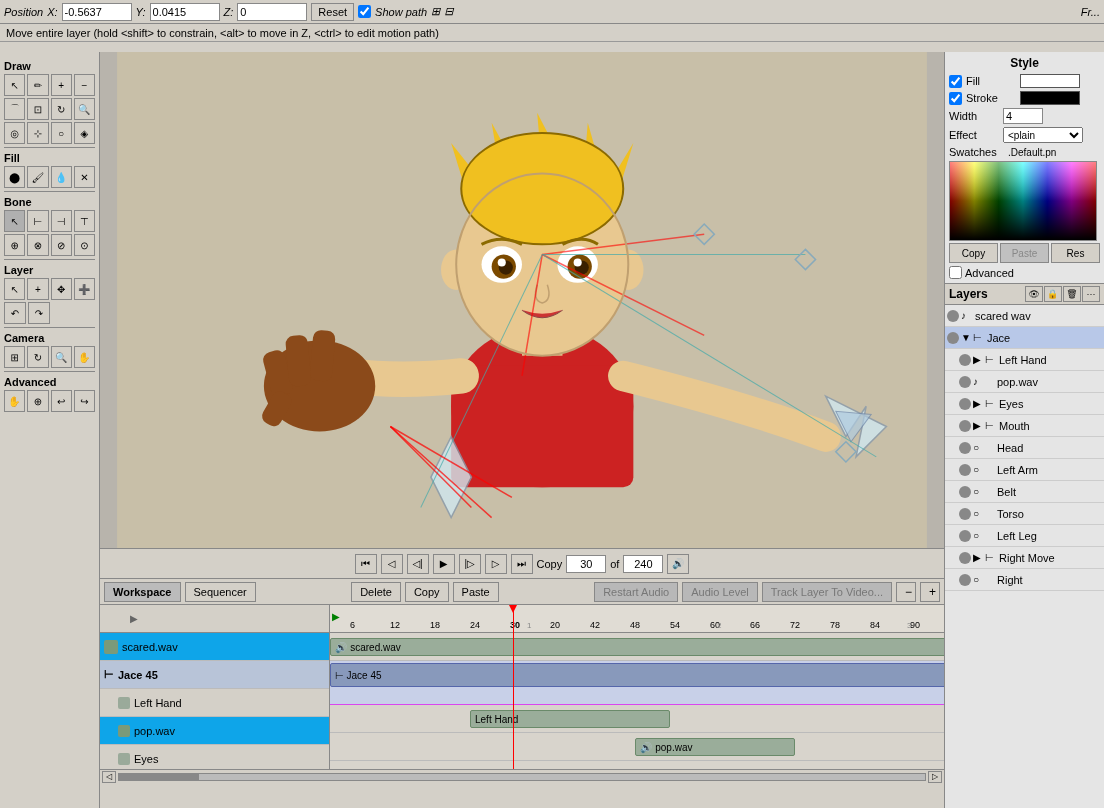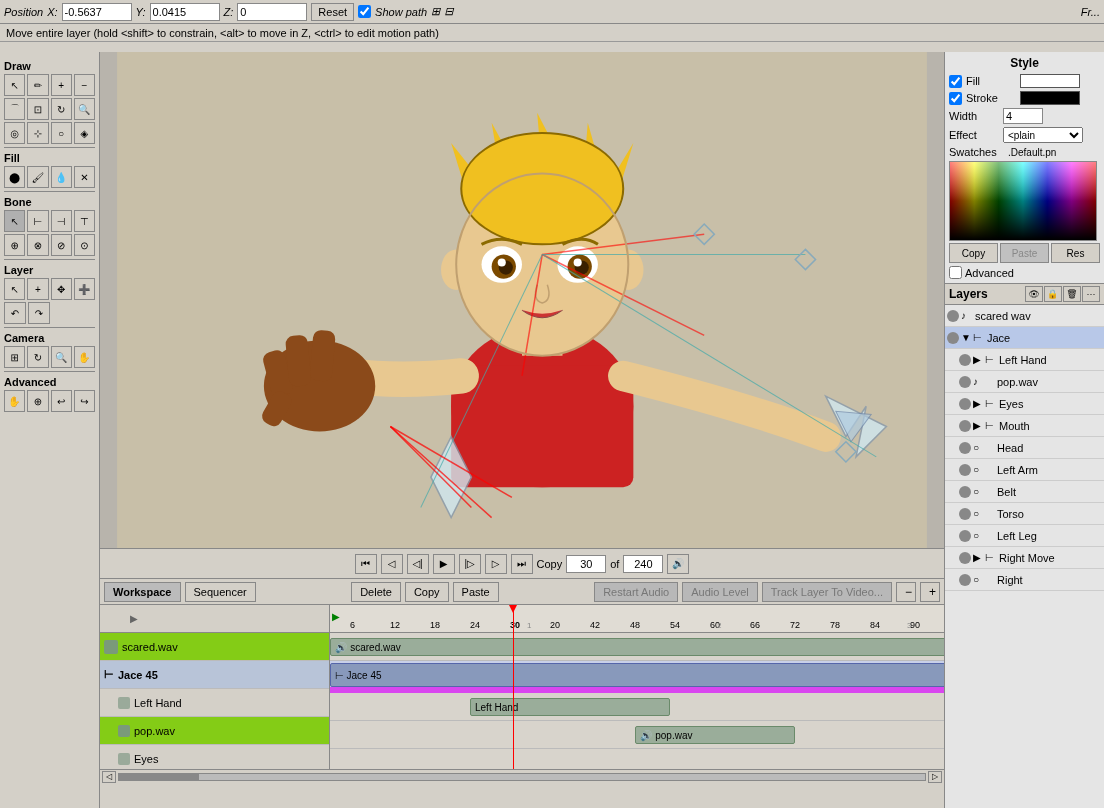--- a/index.html
+++ b/index.html
@@ -145,21 +145,21 @@
       align-items: center;
       border-bottom: 1px solid #bbb;
       padding: 0 4px;
       font-size: 11px;
     }
     .timeline-track.header-track {
       background: #b8c4d8;
       font-weight: bold;
     }
     .timeline-track.audio-track {
-      background: #84cc16;
+      background: #0ea5e9;
     }
     .timeline-track-icon {
       width: 14px; height: 14px;
       background: #888; border-radius: 2px;
       margin-right: 4px; display: inline-block; flex-shrink: 0;
     }
 
     
     #timeline-ruler {
       height: 28px;
@@ -615,21 +615,21 @@
           <div class="playhead" style="left:183px;">
             <div class="playhead-top"></div>
           </div>
 
           <div style="height:28px;position:relative;border-bottom:1px solid #bbb;">
             <div class="audio-bar" style="left:0;top:5px;width:860px;">
               <span style="font-size:10px;">🔊 scared.wav</span>
             </div>
           </div>
 
-          <div style="height:32px;position:relative;border-bottom:6px solid #d946ef;background:#c8d0e8;">
+          <div style="height:44px;position:relative;border-bottom:1px solid #d946ef;background:#c8d0e8;">
             <div class="jace-bar" style="left:0;top:2px;width:860px;">
               <span>⊢ Jace 45</span>
             </div>
           </div>
 
           <div style="height:28px;position:relative;border-bottom:1px solid #bbb;">
             <div class="lefthand-bar" style="left:140px;top:5px;width:200px;">
               <span>Left Hand</span>
             </div>
           </div>

